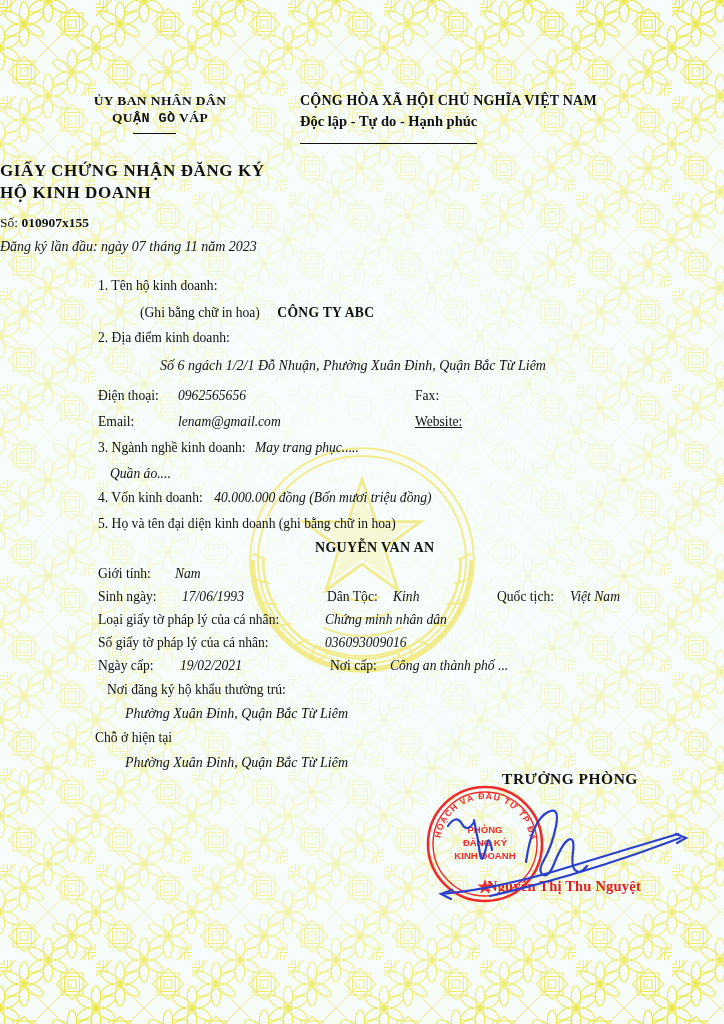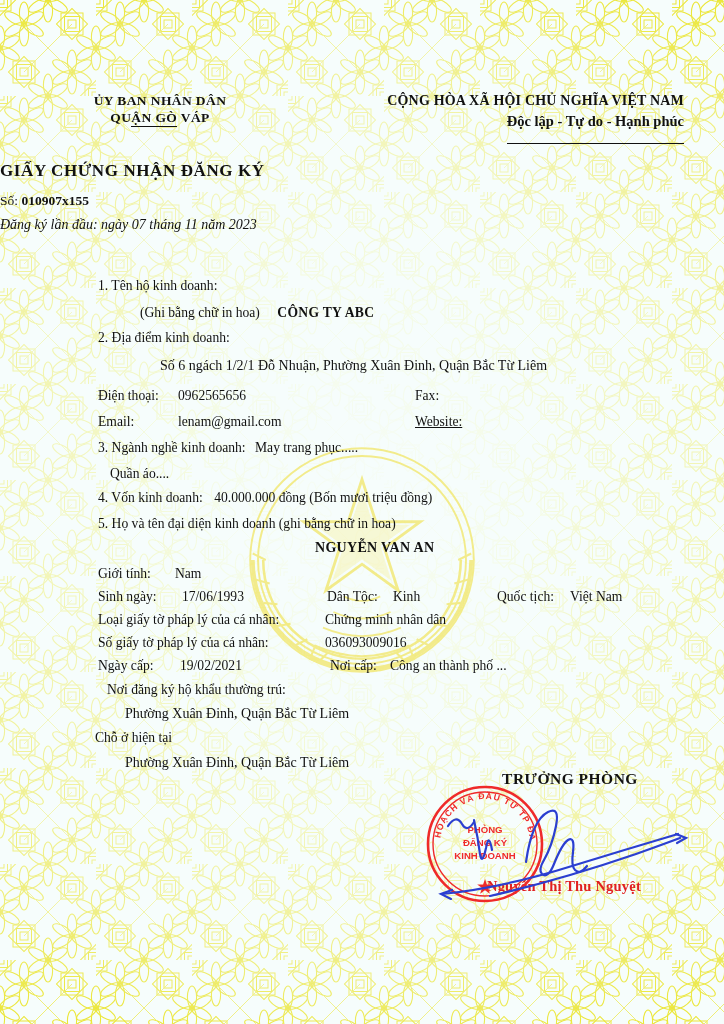--- a/index.html
+++ b/index.html
@@ -57,40 +57,41 @@
     display: flex;
     align-items: flex-start;
   }
   .header-left {
     width: 300px;
     text-align: center;
     padding-left: 20px;
   }
   .header-right {
     width: 400px;
-    text-align: right;
+    text-align: left;
     padding-right: 16px;
   }
   .hl1 {
     font-size: 13.5px;
     font-weight: bold;
     letter-spacing: .4px;
     line-height: 17px;
     color: #111;
   }
   .hl2 {
     font-size: 13.5px;
     font-weight: bold;
     letter-spacing: .4px;
     line-height: 17px;
     color: #111;
   }
   .hl2 .ul-part {
     border-bottom: 1.4px solid #111;
-    padding-bottom: 1px;
+    padding-bottom: 7px;
+    font-family: Liberation Mono, monospace;
   }
   .hr1 {
     font-size: 14px;
     font-weight: bold;
     letter-spacing: .2px;
     line-height: 18px;
     color: #111;
   }
   .hr2 {
     font-size: 14.5px;
@@ -137,21 +138,21 @@
     color: #111;
   }
 
   
   .body {
     position: absolute;
     top: 278px;
     left: 0;
     width: 724px;
   }
-  .val { }
+  .val { font-style: italic; }
   .val-bold { font-weight: bold; font-style: normal; letter-spacing: .3px; }
 
   .row { position: absolute; white-space: nowrap; font-size: 13.6px; color:#111; }
 
   
   .sign-block {
     position: absolute;
     left: 440px;
     top: 770px;
     width: 260px;
@@ -303,20 +304,21 @@
       <div class="header-right">
         <div class="hr1">CỘNG HÒA XÃ HỘI CHỦ NGHĨA VIỆT NAM</div>
         <div style="margin-top:2px;">
           <span class="hr2">Độc lập - Tự do - Hạnh phúc</span>
         </div>
       </div>
     </div>
 
     <div class="title-block">
       <div class="title-1">GIẤY CHỨNG NHẬN ĐĂNG KÝ</div>
+      <div class="title-2">HỘ KINH DOANH</div>
       <div class="serial">
         <span>Số:</span>
         <b>010907x155</b>
       </div>
       <div class="firstreg">Đăng ký lần đầu: ngày 07 tháng 11 năm 2023</div>
     </div>
 
     <div class="body">
 
       <div class="row" style="left:98px; top:0px;">1. Tên hộ kinh doanh:</div>

